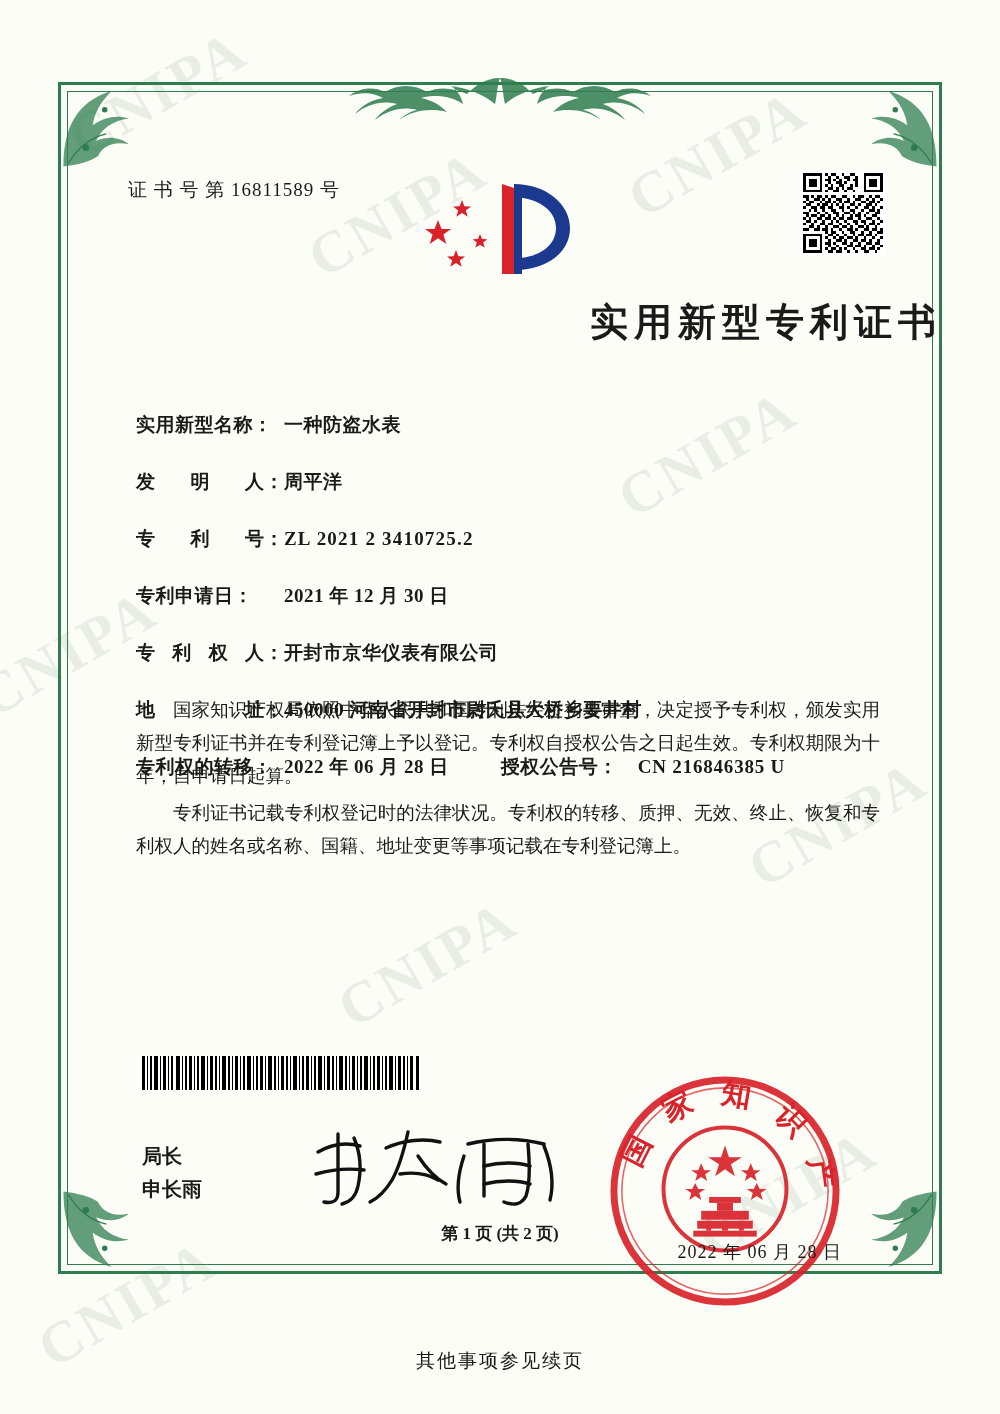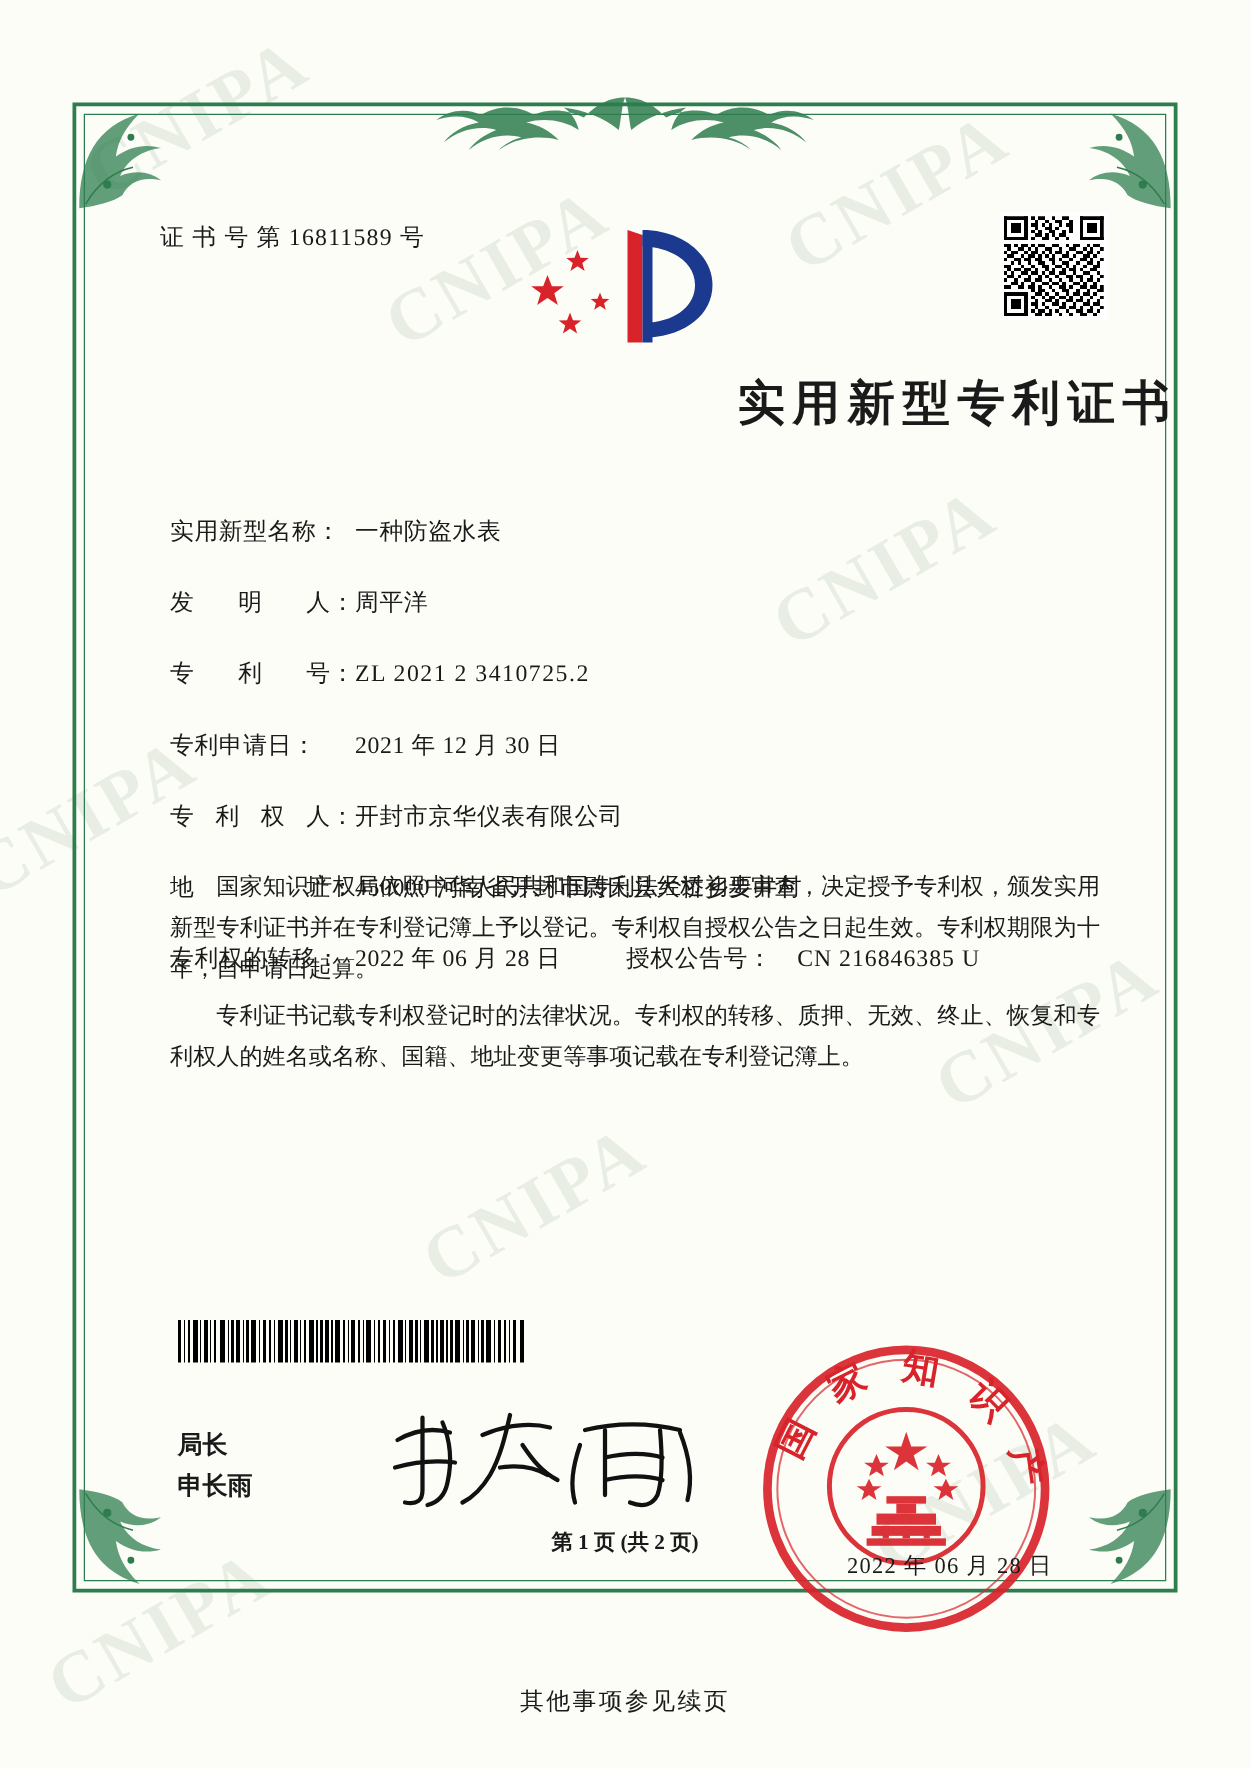--- a/index.html
+++ b/index.html
@@ -134,20 +134,21 @@
     position: absolute;
     left: 78px;
     right: 60px;
     top: 330px;
   }
   .field-row {
     display: flex;
     align-items: baseline;
     margin-bottom: 31px;
     font-size: 19px;
+    font-weight: bold;
   }
   .field-label {
     width: 148px;
     flex: none;
     letter-spacing: 0.5px;
   }
   .field-label.spread {
     display: flex;
     justify-content: space-between;
   }

